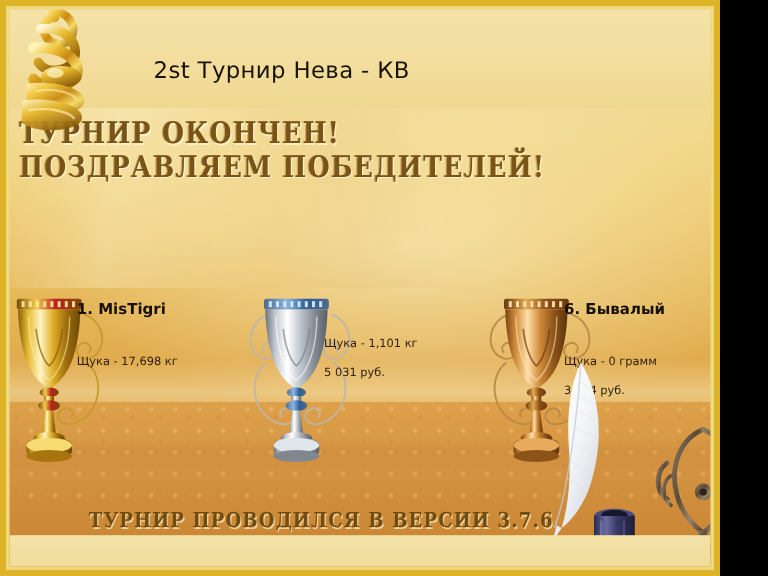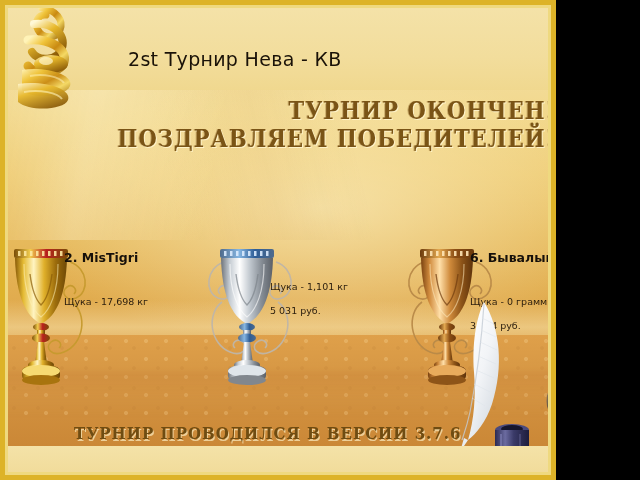--- a/index.html
+++ b/index.html
@@ -2,21 +2,21 @@
 <html><head>
 <meta charset="utf-8">
 <style>
   html, body {
     margin: 0;
     padding: 0;
     background: #000;
   }
   #stage {
     position: relative;
-    width: 556px;
+    width: 600px;
     height: 480px;
     overflow: hidden;
     font-family: "DejaVu Sans", sans-serif;
     background: #e8c96a;
   }
 
   
   .frame-border {
     position: absolute;
     inset: 0;
@@ -112,23 +112,24 @@
     position: absolute;
     left: 4px; top: 4px;
     width: 96px; height: 110px;
     z-index: 20;
   }
 
   
   .banner {
     position: absolute;
     left: 0; right: 0; top: 98px;
-    text-align: right;
+    text-align: left;
     z-index: 15;
     line-height: 1.08;
+    padding-left: 16px;
   }
   .banner-line {
     font-family: "DejaVu Serif", serif;
     font-weight: bold;
     font-size: 21px;
     color: #7a5416;
     letter-spacing: 1.1px;
     text-shadow:
       1px 1px 0 rgba(255,244,205,0.9),
       -1px 0 0 rgba(120,78,20,0.35);
@@ -310,21 +311,21 @@
           <rect x="35" y="98" width="8" height="7" fill="url(#gcup)"></rect>
           <ellipse cx="39" cy="106" rx="9" ry="4.5" fill="url(#gband)"></ellipse>
           <path d="M36 110 L42 110 L45 132 L33 132 Z" fill="url(#gcup)"></path>
           <ellipse cx="39" cy="133" rx="13" ry="5" fill="url(#gcup)"></ellipse>
           <path d="M20 139 C20 135 26 133 39 133 C52 133 58 135 58 139 L58 144 C58 148 50 150 39 150 C28 150 20 148 20 144 Z" fill="url(#gcup)"></path>
           <ellipse cx="39" cy="139" rx="19" ry="6" fill="#f6da72"></ellipse>
           <ellipse cx="39" cy="148" rx="19" ry="5" fill="#a8740e"></ellipse>
         </svg>
       </div>
       <div class="winner-text">
-        <div class="winner-name">2. MisTigri</div>
+        <div class="winner-name">1. MisTigri</div>
         <div class="winner-catch">Щука - 17,698 кг</div>
       </div>
     </div>
 
     <div class="winner w2">
       <div class="swirl">
         <svg viewBox="0 0 104 120" width="104" height="120">
           <g fill="none" stroke="#bfb6a8" stroke-width="1.6" opacity=".95">
             <path d="M26 22 C8 28 6 52 20 58 C30 62 36 52 29 47 C23 43 18 50 22 54"></path>
             <path d="M24 62 C8 74 12 104 32 112 C44 117 52 108 45 102 C39 97 32 104 37 108"></path>

